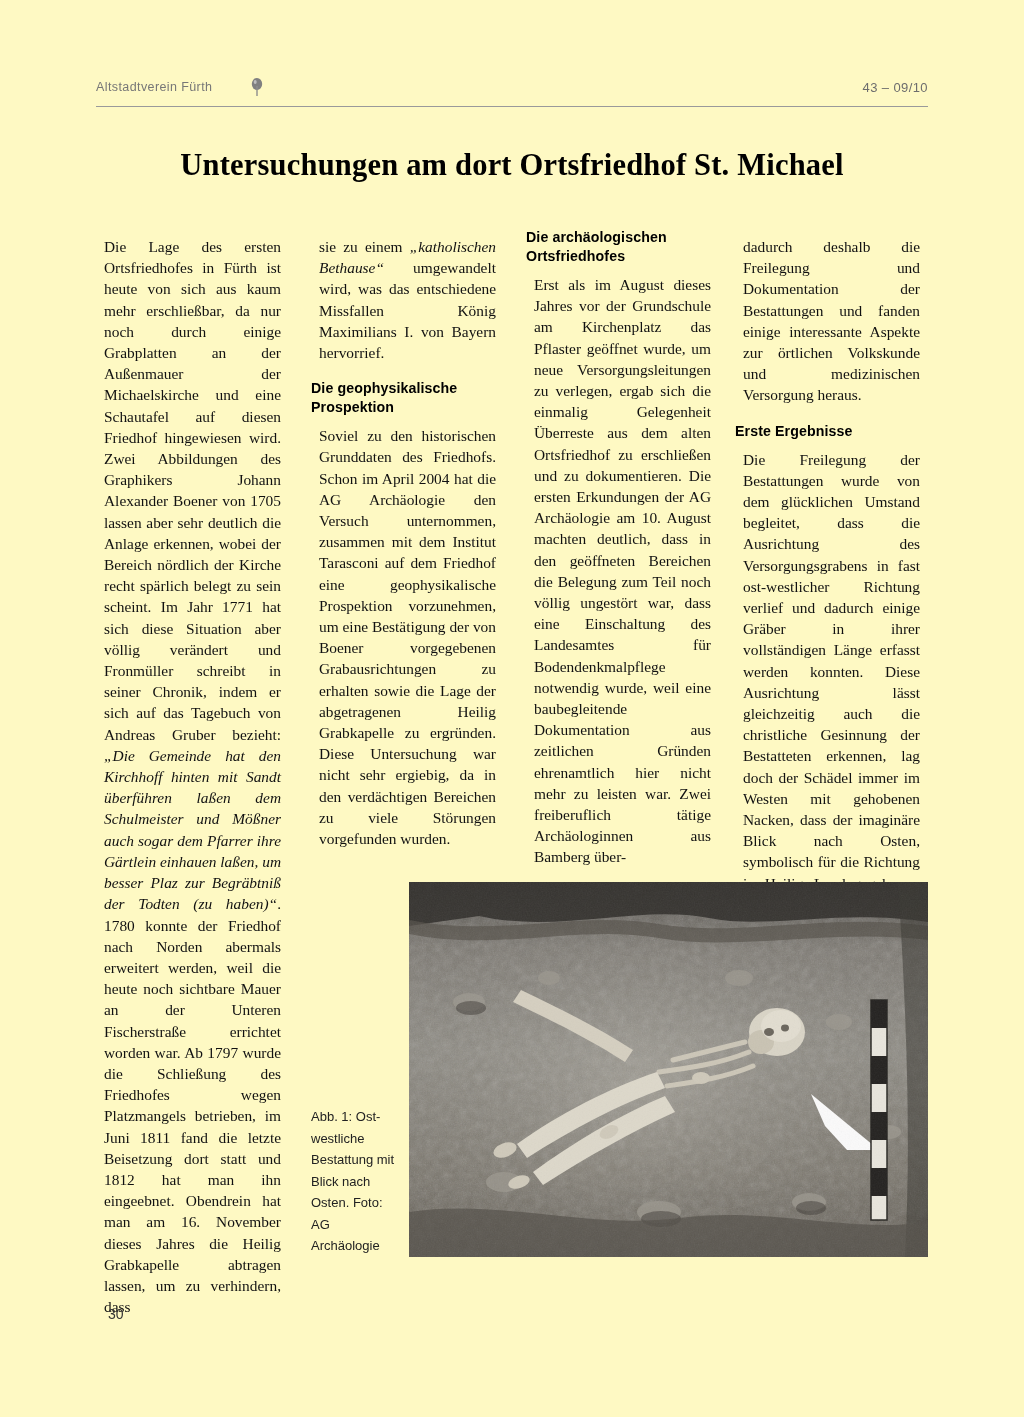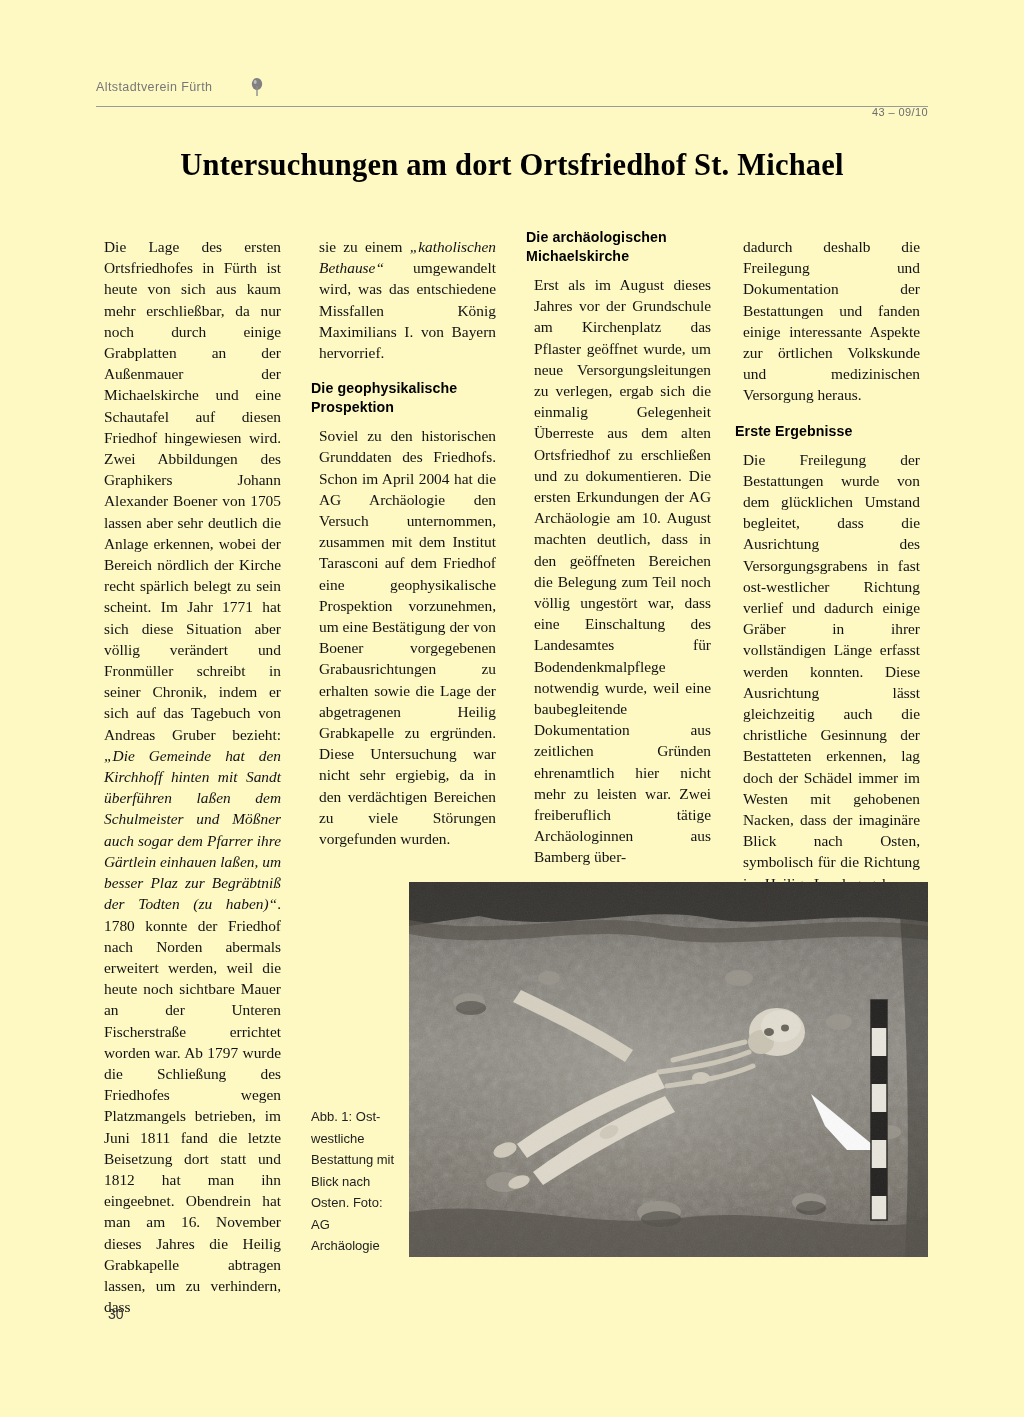--- a/index.html
+++ b/index.html
@@ -48,23 +48,22 @@
     left: 152px;
     top: -3px;
     width: 18px;
     height: 20px;
   }
   .runhead-right {
     position: absolute;
     right: 0;
     top: 0;
     white-space: nowrap;
-    font-size: 11px;
+    font-size: 13px;
     color: #6d6d6d;
-    margin-top: 26px;
   }
 
   
   .article-title {
     position: absolute;
     left: 96px;
     top: 128px;
     width: 832px;
     text-align: center;
     font-family: "Liberation Serif", serif;
@@ -167,21 +166,21 @@
     <p><span>Die Lage des ersten Ortsfriedhofes in Fürth ist heute von sich aus kaum mehr erschließbar, da nur noch durch einige Grabplatten an der Außenmauer der Michaelskirche und eine Schautafel auf diesen Friedhof hingewiesen wird. Zwei Abbildungen des Graphikers Johann Alexander Boener von 1705 lassen aber sehr deutlich die Anlage erkennen, wobei der Bereich nördlich der Kirche recht spärlich belegt zu sein scheint. Im Jahr 1771 hat sich diese Situation aber völlig verändert und Fronmüller schreibt in seiner Chronik, indem er sich auf das Tagebuch von Andreas Gruber bezieht: </span><span class="ital">„Die Gemeinde hat den Kirchhoff hinten mit Sandt überführen laßen dem Schulmeister und Mößner auch sogar dem Pfarrer ihre Gärtlein einhauen laßen, um besser Plaz zur Begräbtniß der Todten (zu haben)“</span><span>. 1780 konnte der Friedhof nach Norden abermals erweitert werden, weil die heute noch sichtbare Mauer an der Unteren Fischerstraße errichtet worden war. Ab 1797 wurde die Schließung des Friedhofes wegen Platzmangels betrieben, im Juni 1811 fand die letzte Beisetzung dort statt und 1812 hat man ihn eingeebnet. Obendrein hat man am 16. November dieses Jahres die Heilig Grabkapelle abtragen lassen, um zu verhindern, dass</span></p>
   </div>
 
   <div class="col" id="col2">
     <p><span>sie zu einem </span><span class="ital">„katholischen Bethause“</span><span> umgewandelt wird, was das entschiedene Missfallen König Maximilians I. von Bayern hervorrief.</span></p>
     <h2 class="sub">Die geophysikalische Prospektion</h2>
     <p>Soviel zu den historischen Grunddaten des Friedhofs. Schon im April 2004 hat die AG Archäologie den Versuch unternommen, zusammen mit dem Institut Tarasconi auf dem Friedhof eine geophysikalische Prospektion vorzunehmen, um eine Bestätigung der von Boener vorgegebenen Grabausrichtungen zu erhalten sowie die Lage der abgetragenen Heilig Grabkapelle zu ergründen. Diese Untersuchung war nicht sehr ergiebig, da in den verdächtigen Bereichen zu viele Störungen vorgefunden wurden.</p>
   </div>
 
   <div class="col" id="col3">
-    <h2 class="sub">Die archäologischen Michaelskirche</h2>
+    <h2 class="sub">Die archäologischen Ortsfriedhofes</h2>
     <p>Erst als im August dieses Jahres vor der Grundschule am Kirchenplatz das Pflaster geöffnet wurde, um neue Versorgungsleitungen zu verlegen, ergab sich die einmalig Gelegenheit Überreste aus dem alten Ortsfriedhof zu erschließen und zu dokumentieren. Die ersten Erkundungen der AG Archäologie am 10. August machten deutlich, dass in den geöffneten Bereichen die Belegung zum Teil noch völlig ungestört war, dass eine Einschaltung des Landesamtes für Bodendenkmalpflege notwendig wurde, weil eine baubegleitende Dokumentation aus zeitlichen Gründen ehrenamtlich hier nicht mehr zu leisten war. Zwei freiberuflich tätige Archäologinnen aus Bamberg über-</p>
   </div>
 
   <div class="col" id="col4">
     <p>dadurch deshalb die Freilegung und Dokumentation der Bestattungen und fanden einige interessante Aspekte zur örtlichen Volkskunde und medizinischen Versorgung heraus.</p>
     <h2 class="sub">Erste Ergebnisse</h2>
     <p>Die Freilegung der Bestattungen wurde von dem glücklichen Umstand begleitet, dass die Ausrichtung des Versorgungsgrabens in fast ost-westlicher Richtung verlief und dadurch einige Gräber in ihrer vollständigen Länge erfasst werden konnten. Diese Ausrichtung lässt gleichzeitig auch die christliche Gesinnung der Bestatteten erkennen, lag doch der Schädel immer im Westen mit gehobenen Nacken, dass der imaginäre Blick nach Osten, symbolisch für die Richtung ins Heilige Land, gegeben</p>
   </div>
 
   <div class="figure">

